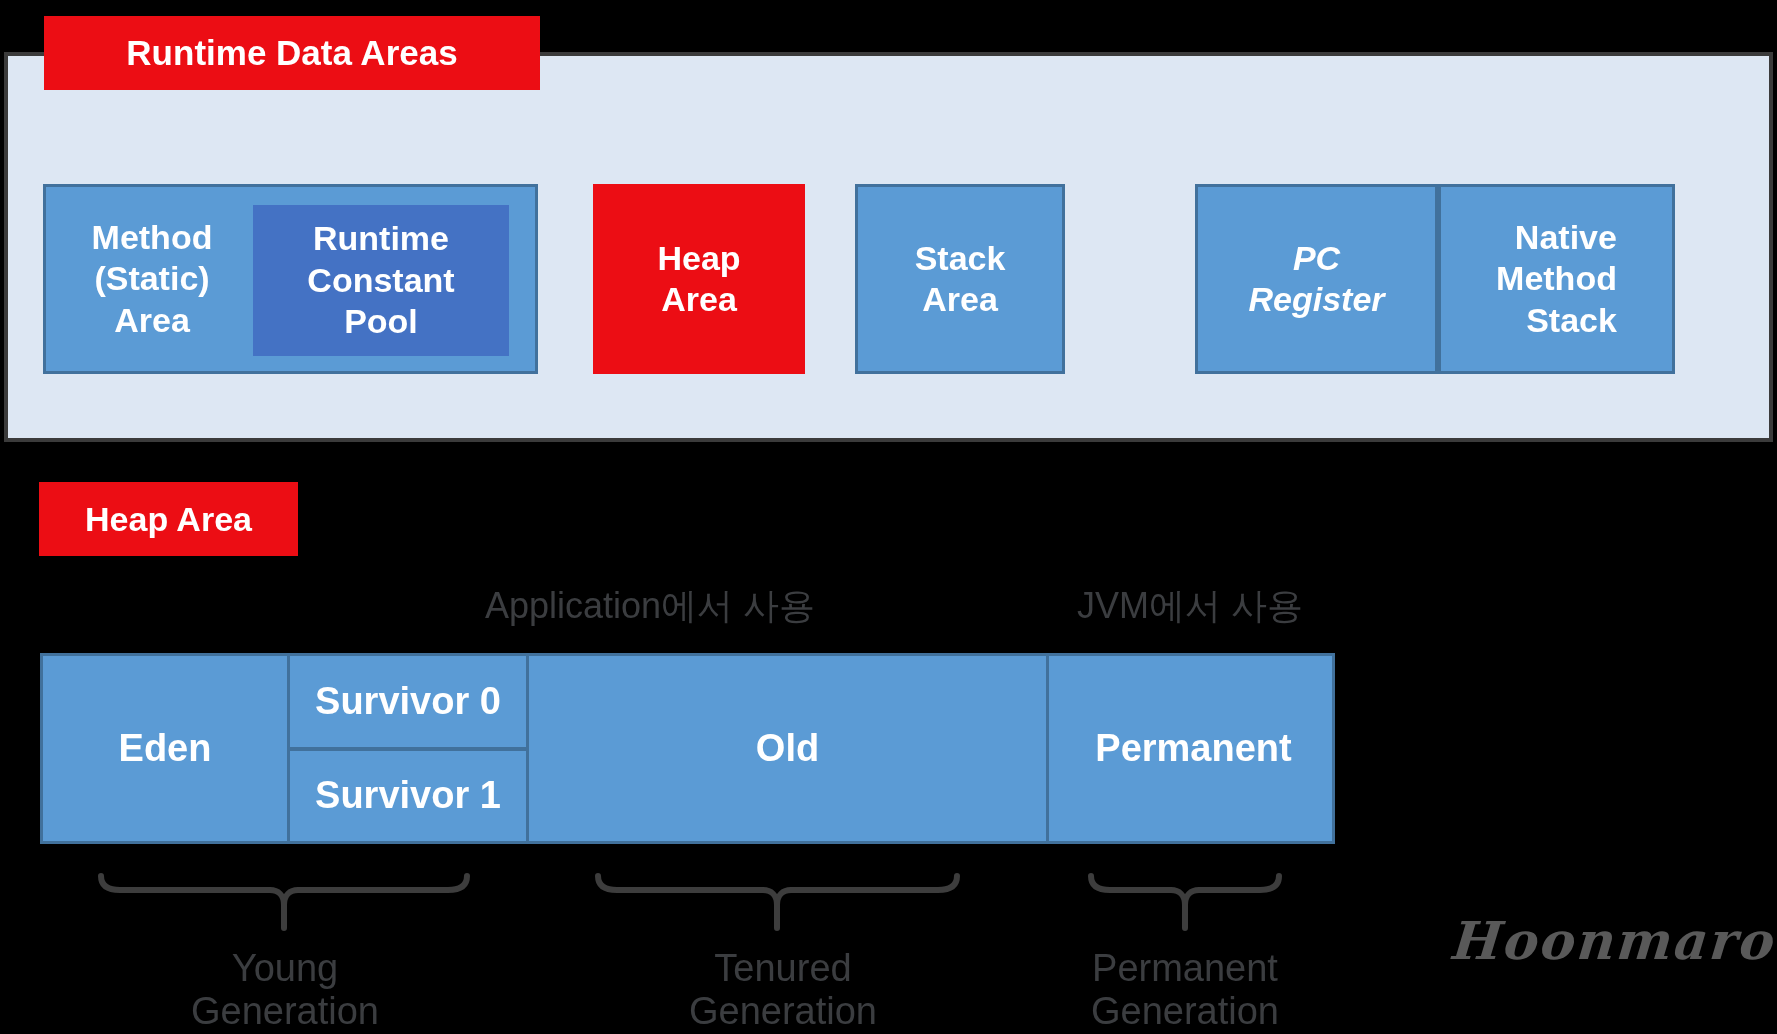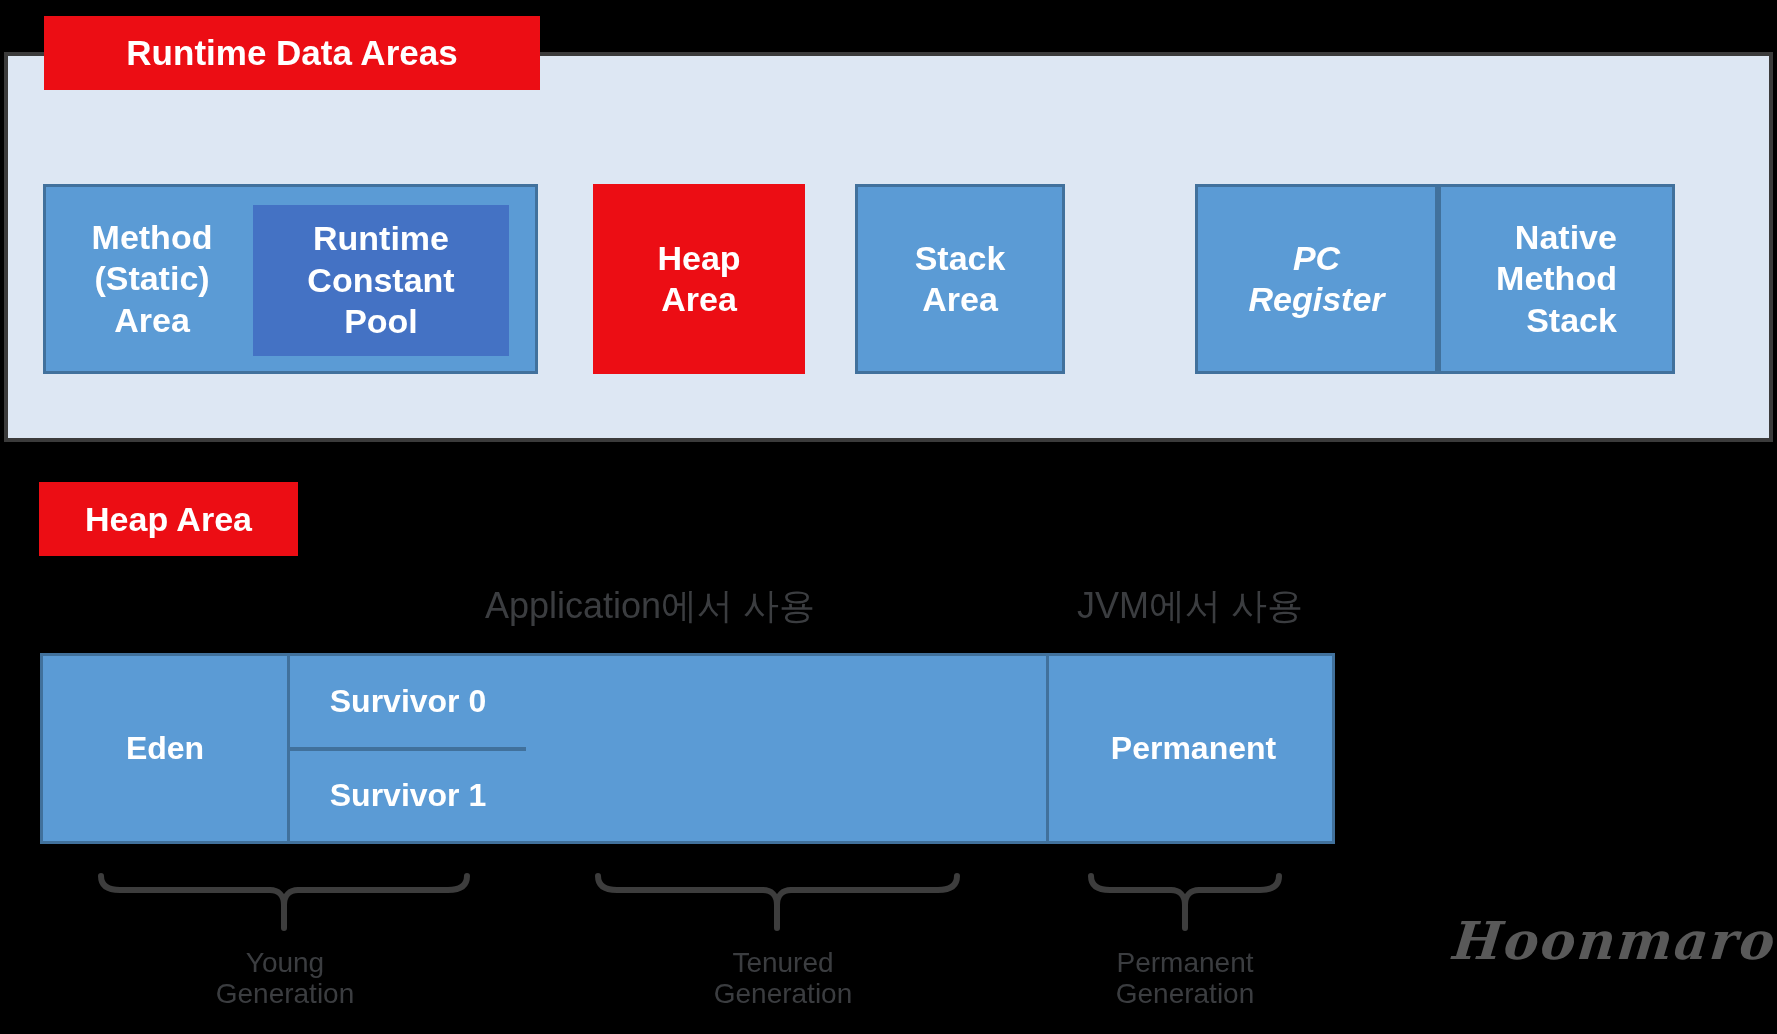--- a/index.html
+++ b/index.html
@@ -45,32 +45,32 @@
     font-size:36px;font-weight:400;white-space:nowrap;z-index:2;
   }
   .heap-row{
     position:absolute;left:40px;top:641px;width:1295px;height:191px;
     box-sizing:border-box;border:3px solid var(--box-border,#41719c);
     background:var(--box-blue,#5b9bd5);z-index:2;
   }
   .cell{
     position:absolute;box-sizing:border-box;
     display:flex;align-items:center;justify-content:center;text-align:center;
-    color:#fff;font-weight:bold;font-size:32px;
+    color:#fff;font-weight:bold;font-size:38px;
   }
   .cell.eden{left:0;top:0;width:244px;height:100%;border-radius:21px;}
   .cell.s0{left:244px;top:0;width:239px;height:50%;border-left:3px solid var(--box-border,#41719c);border-bottom:2px solid var(--box-border,#41719c);}
   .cell.s1{left:244px;top:50%;width:239px;height:50%;border-left:3px solid var(--box-border,#41719c);border-top:2px solid var(--box-border,#41719c);}
   .cell.old{left:483px;top:0;width:520px;height:100%;border-left:3px solid var(--box-border,#41719c);}
   .cell.perm{left:1003px;top:0;width:292px;height:100%;border-left:3px solid var(--box-border,#41719c);}
   .brace{position:absolute;z-index:2;}
   .brace path{stroke:var(--brace-gray,#3d3d3d);stroke-width:6;fill:none;stroke-linecap:round;stroke-linejoin:round;}
   .gen-label{
     position:absolute;top:935px;width:400px;text-align:center;
-    color:var(--muted-text,#3b3d40);font-size:28px;line-height:1.12;
+    color:var(--muted-text,#3b3d40);font-size:38px;line-height:1.12;
     white-space:pre-line;z-index:2;
   }
   .gen-label.young{left:85px;}
   .gen-label.tenured{left:583px;}
   .gen-label.perm{left:985px;}
   .signature{
     position:absolute;left:1450px;top:898px;width:330px;text-align:center;
     font-family:"DejaVu Serif",serif;font-style:italic;font-weight:bold;
     font-size:52px;color:var(--signature-gray,#595959);
     transform:skewX(-6deg);letter-spacing:2px;z-index:2;
@@ -109,20 +109,21 @@
 
   <div class="tag heap">Heap Area</div>
 
   <div class="usage-label" style="left:1077px;">JVM에서 사용</div>
   <div class="usage-label" style="left:485px;">Application에서 사용</div>
 
   <div class="heap-row">
     <div class="cell eden">Eden</div>
     <div class="cell s0">Survivor 0</div>
     <div class="cell s1">Survivor 1</div>
+    <div class="cell old">Old</div>
     <div class="cell perm">Permanent</div>
   </div>
 
   <svg class="brace" style="left:98px;top:860px;" width="372" height="60" viewBox="0 0 372 60">
     <path d="M3,4 C3,14 10,18 22,18 L172,18 C180,18 186,23 186,33 L186,56 M186,33 C186,23 192,18 200,18 L350,18 C362,18 369,14 369,4"></path>
   </svg>
   <svg class="brace" style="left:595px;top:860px;" width="365" height="60" viewBox="0 0 365 60">
     <path d="M3,4 C3,14 10,18 22,18 L168,18 C176,18 182,23 182,33 L182,56 M182,33 C182,23 188,18 196,18 L343,18 C355,18 362,14 362,4"></path>
   </svg>
   <svg class="brace" style="left:1088px;top:860px;" width="194" height="60" viewBox="0 0 194 60">

